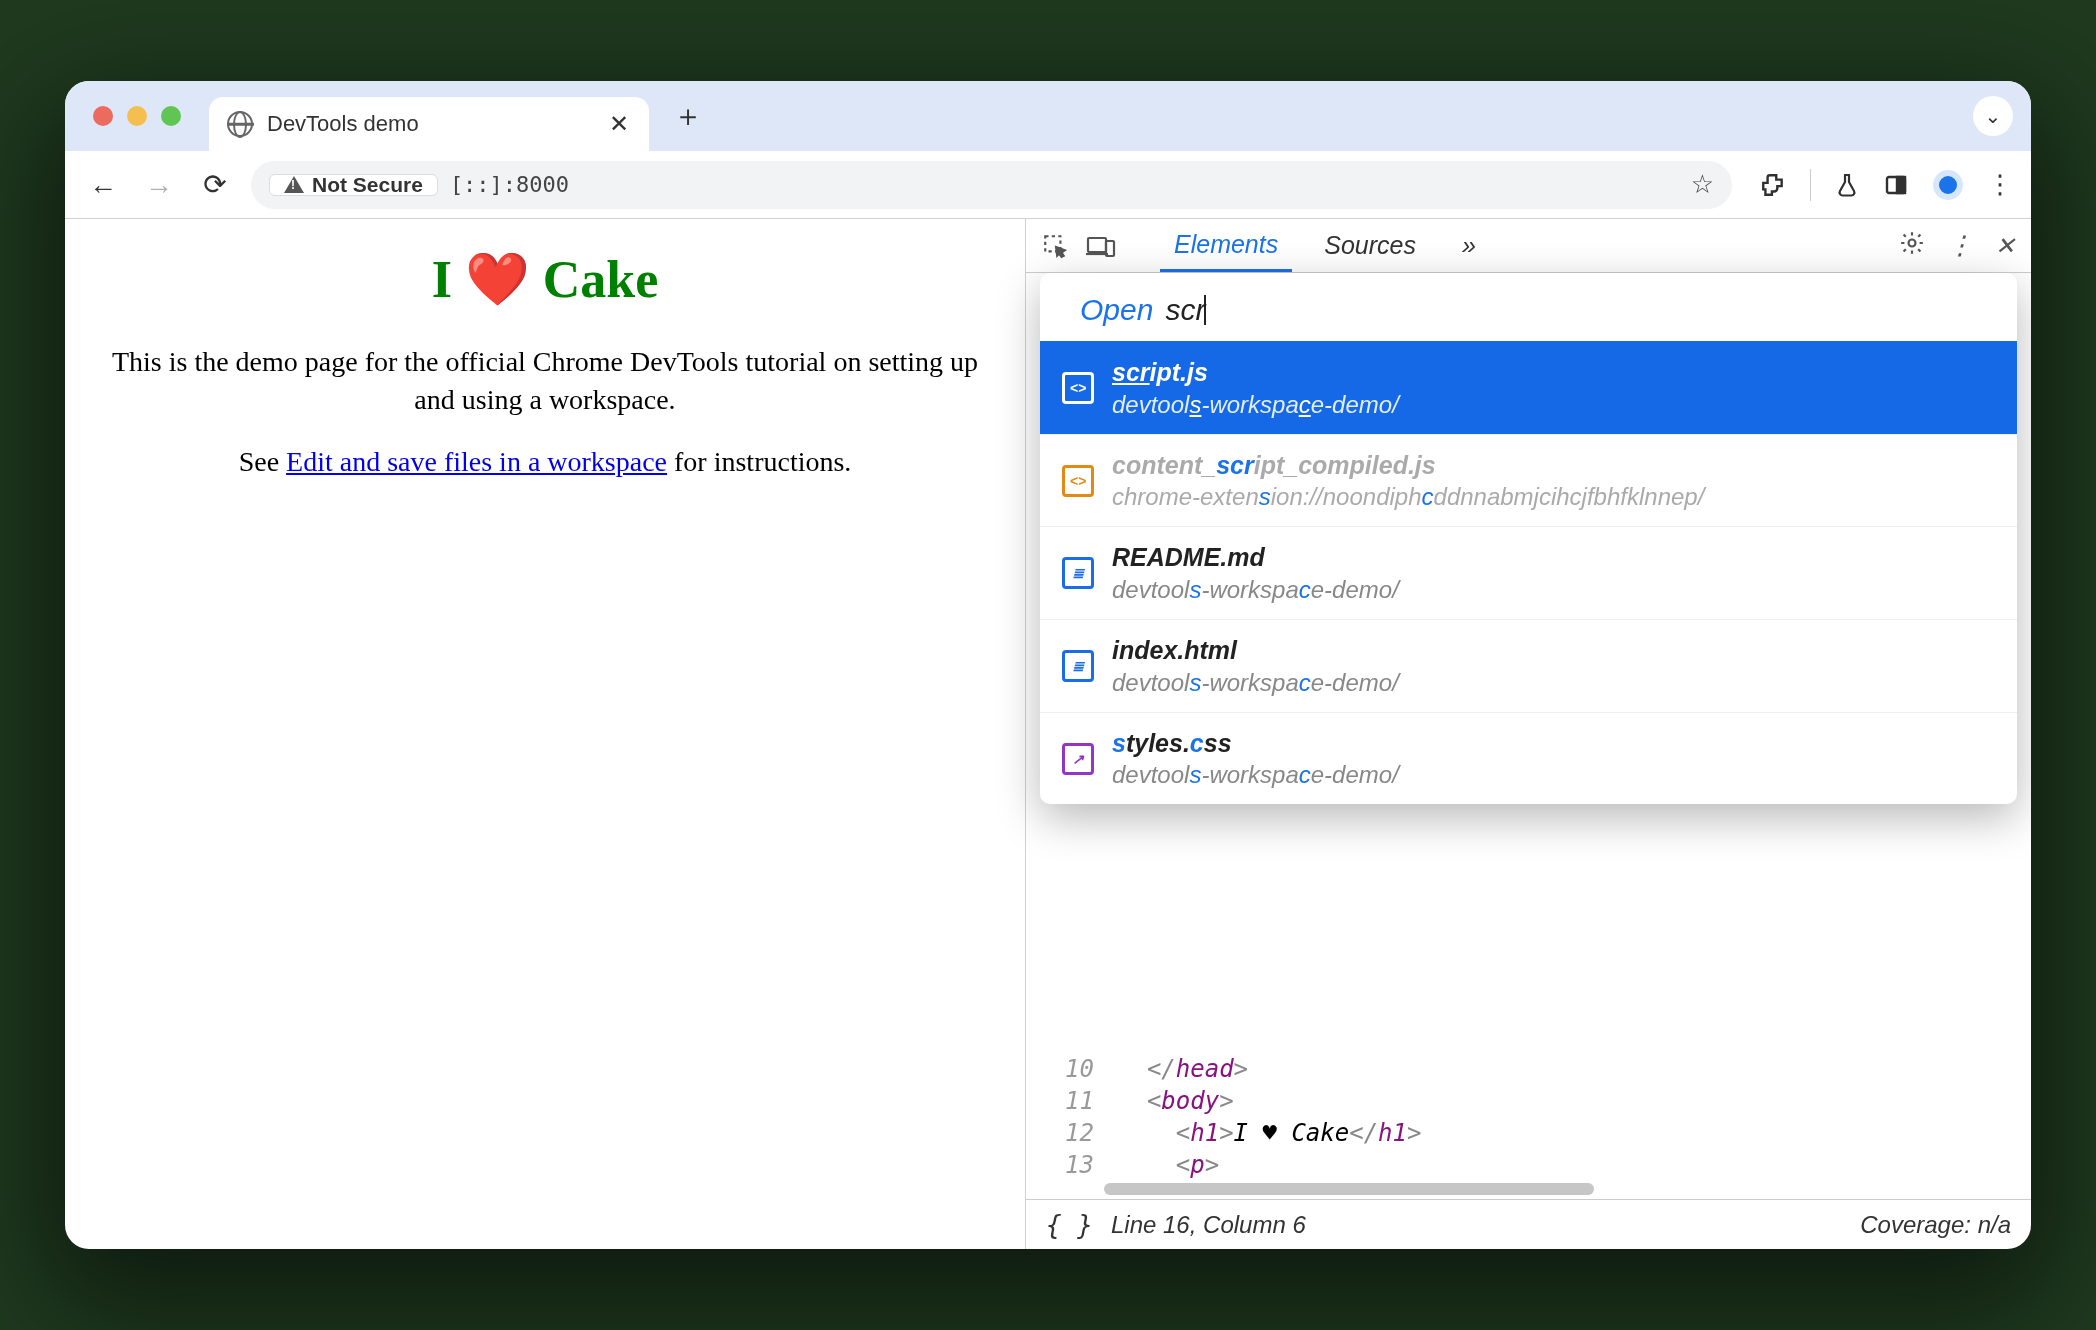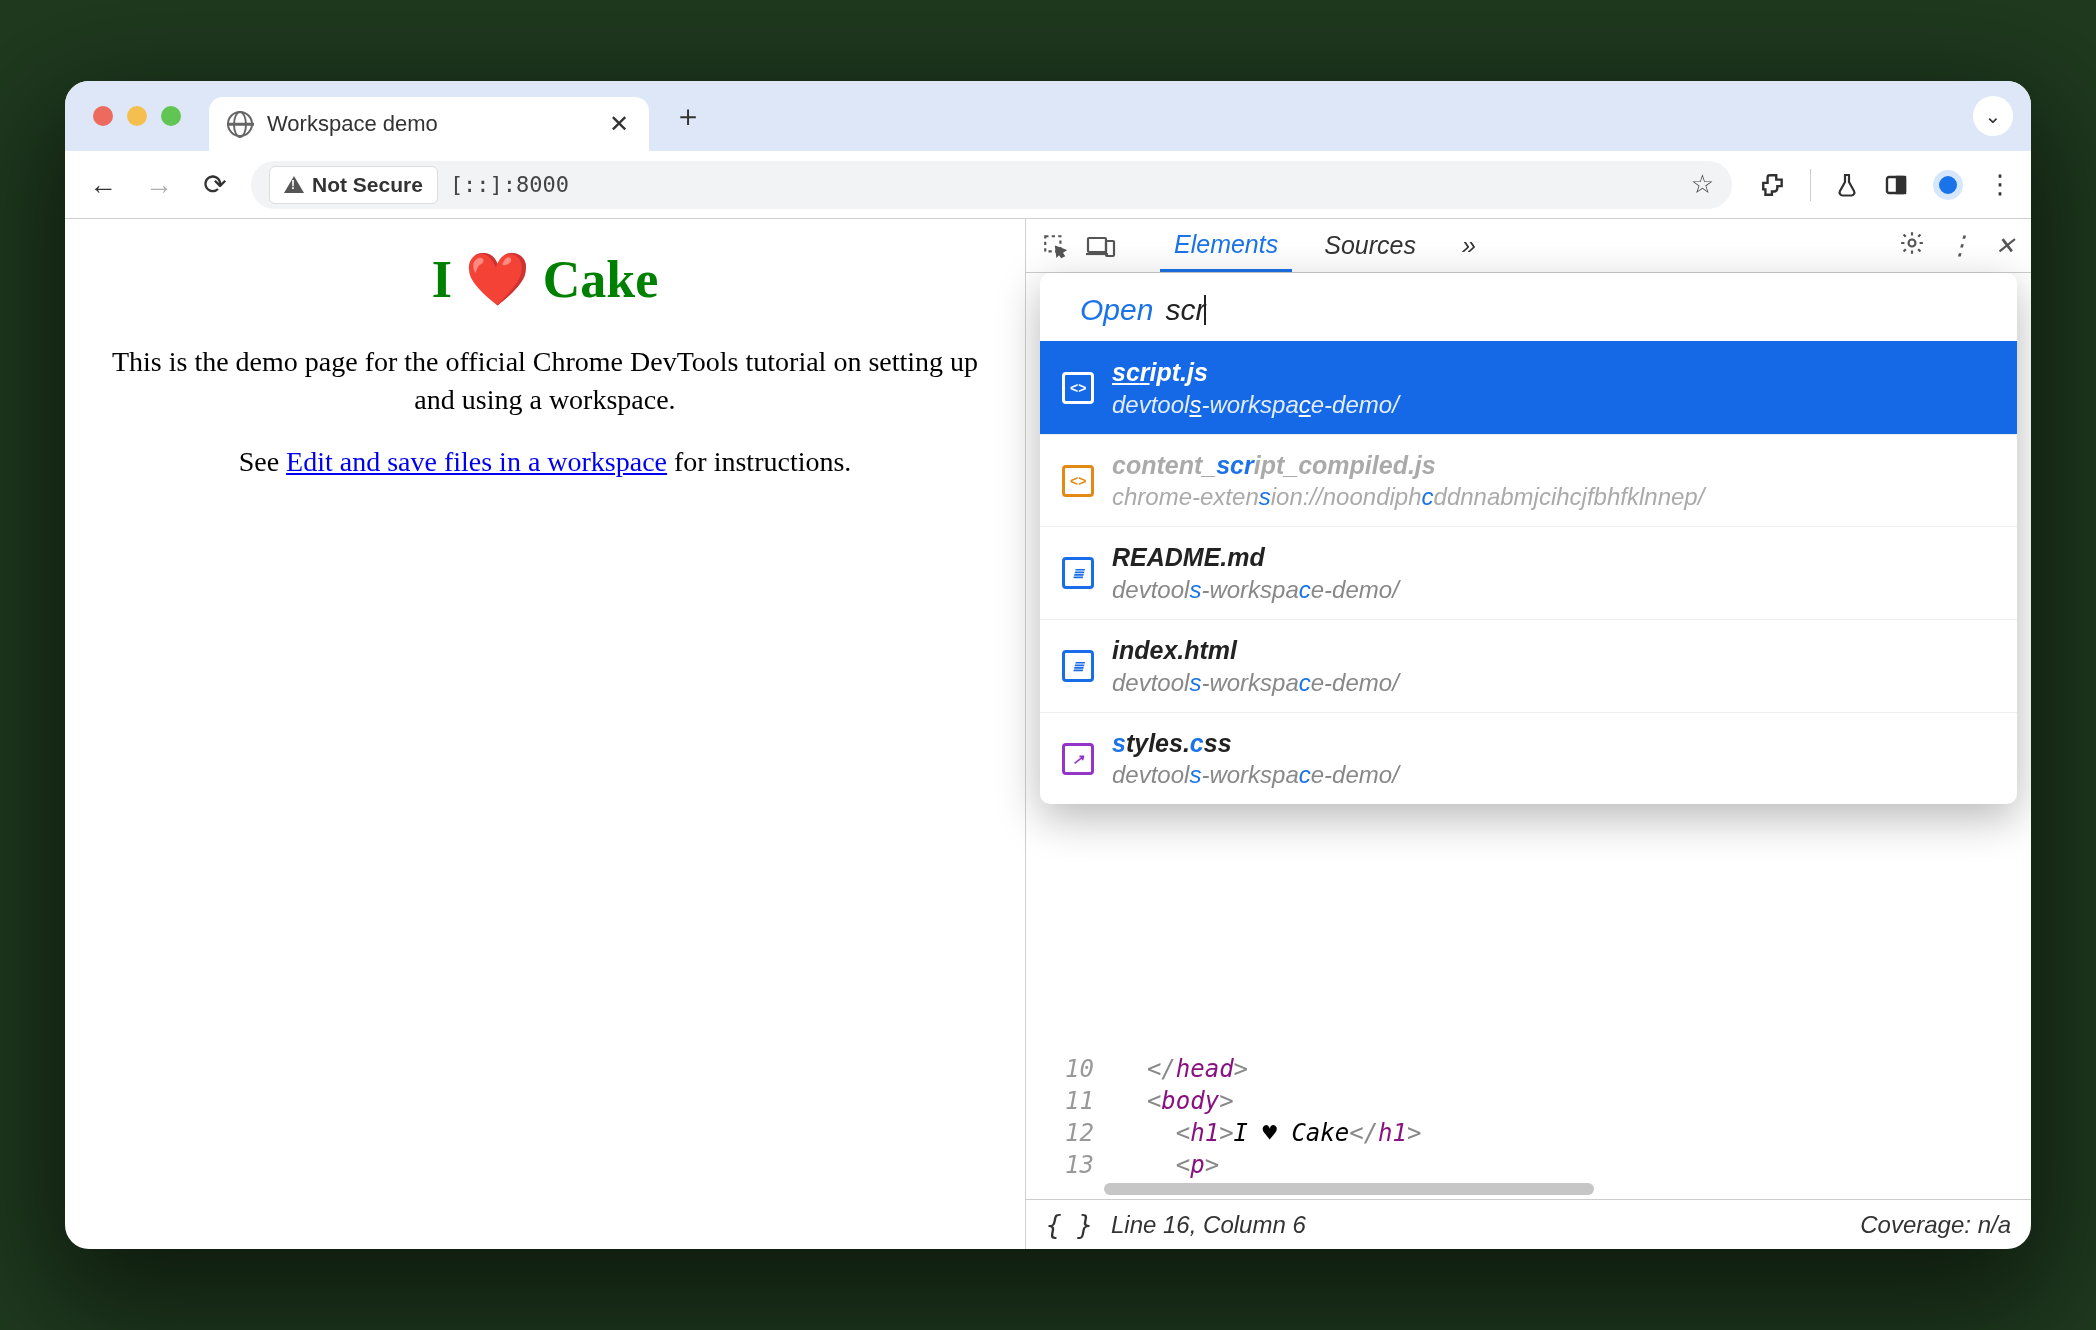--- a/index.html
+++ b/index.html
@@ -83,21 +83,21 @@
   .omni {
     flex: 1; height: 48px;
     background: #f1f3f4;
     border-radius: 24px;
     display: flex; align-items: center;
     padding: 0 18px; gap: 12px;
   }
   .not-secure {
     display: flex; align-items: center; gap: 8px;
     background: #fff; border: 1px solid #ddd;
-    height: 38px; padding: 0 14px; border-radius: 6px;
+    height: 22px; padding: 0 14px; border-radius: 6px;
     font-size: 21px; font-weight: 600; color: #333;
   }
   .warn-icon {
     width: 0; height: 0; border-left: 10px solid transparent; border-right: 10px solid transparent;
     border-bottom: 17px solid #555; position: relative;
   }
   .warn-icon::after { content: "!"; position: absolute; left: -3px; top: 2px; color: #fff; font-size: 12px; font-weight: 700; }
   .url { font-size: 22px; color: #444; font-family: ui-monospace, Menlo, monospace; }
   .star { font-size: 26px; color: #444; margin-left: auto; }
   .toolbar-right { display: flex; align-items: center; gap: 24px; padding-left: 12px; }
@@ -233,21 +233,21 @@
   <div class="window">
 
     <div class="tabstrip">
       <div class="traffic">
         <div class="dot r"></div>
         <div class="dot y"></div>
         <div class="dot g"></div>
       </div>
       <div class="tab">
         <span class="globe-icon"></span>
-        <span>Workspace demo</span>
+        <span>DevTools demo</span>
         <span class="x">✕</span>
       </div>
       <div class="plus">＋</div>
       <div class="down-caret">⌄</div>
     </div>
 
     <div class="toolbar">
       <div class="nav-ico">←</div>
       <div class="nav-ico dis">→</div>
       <div class="nav-ico">⟳</div>

